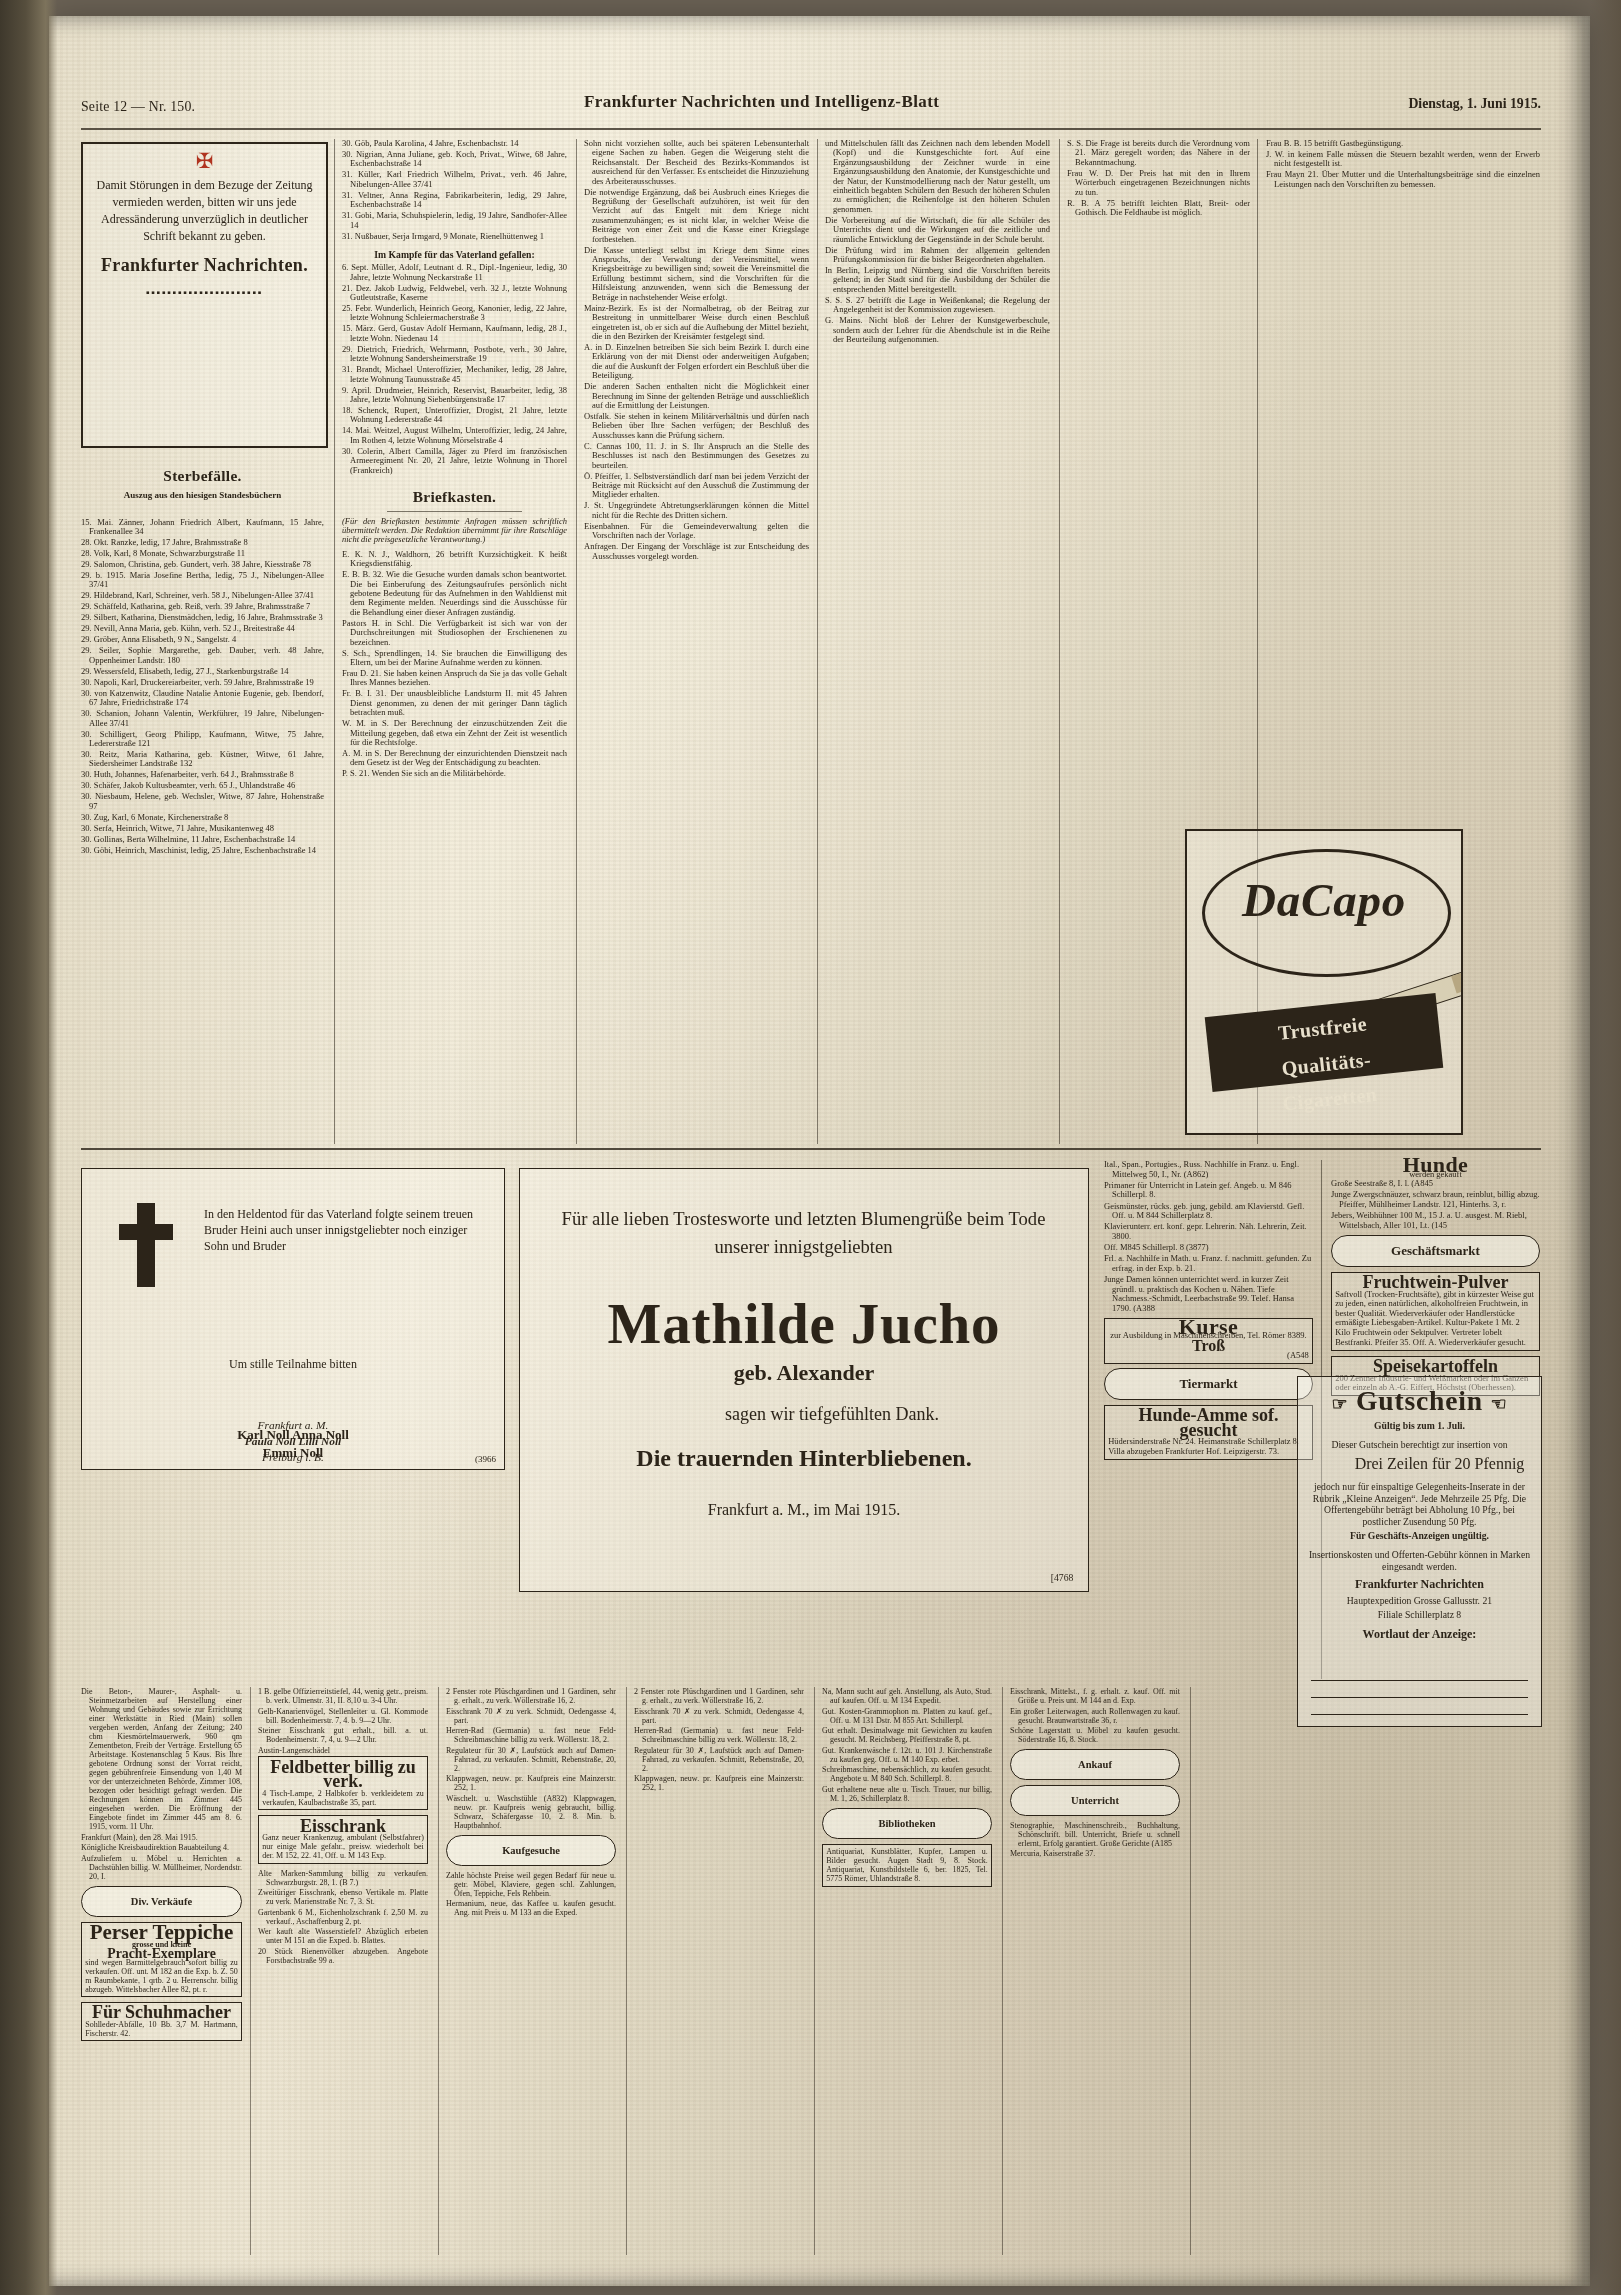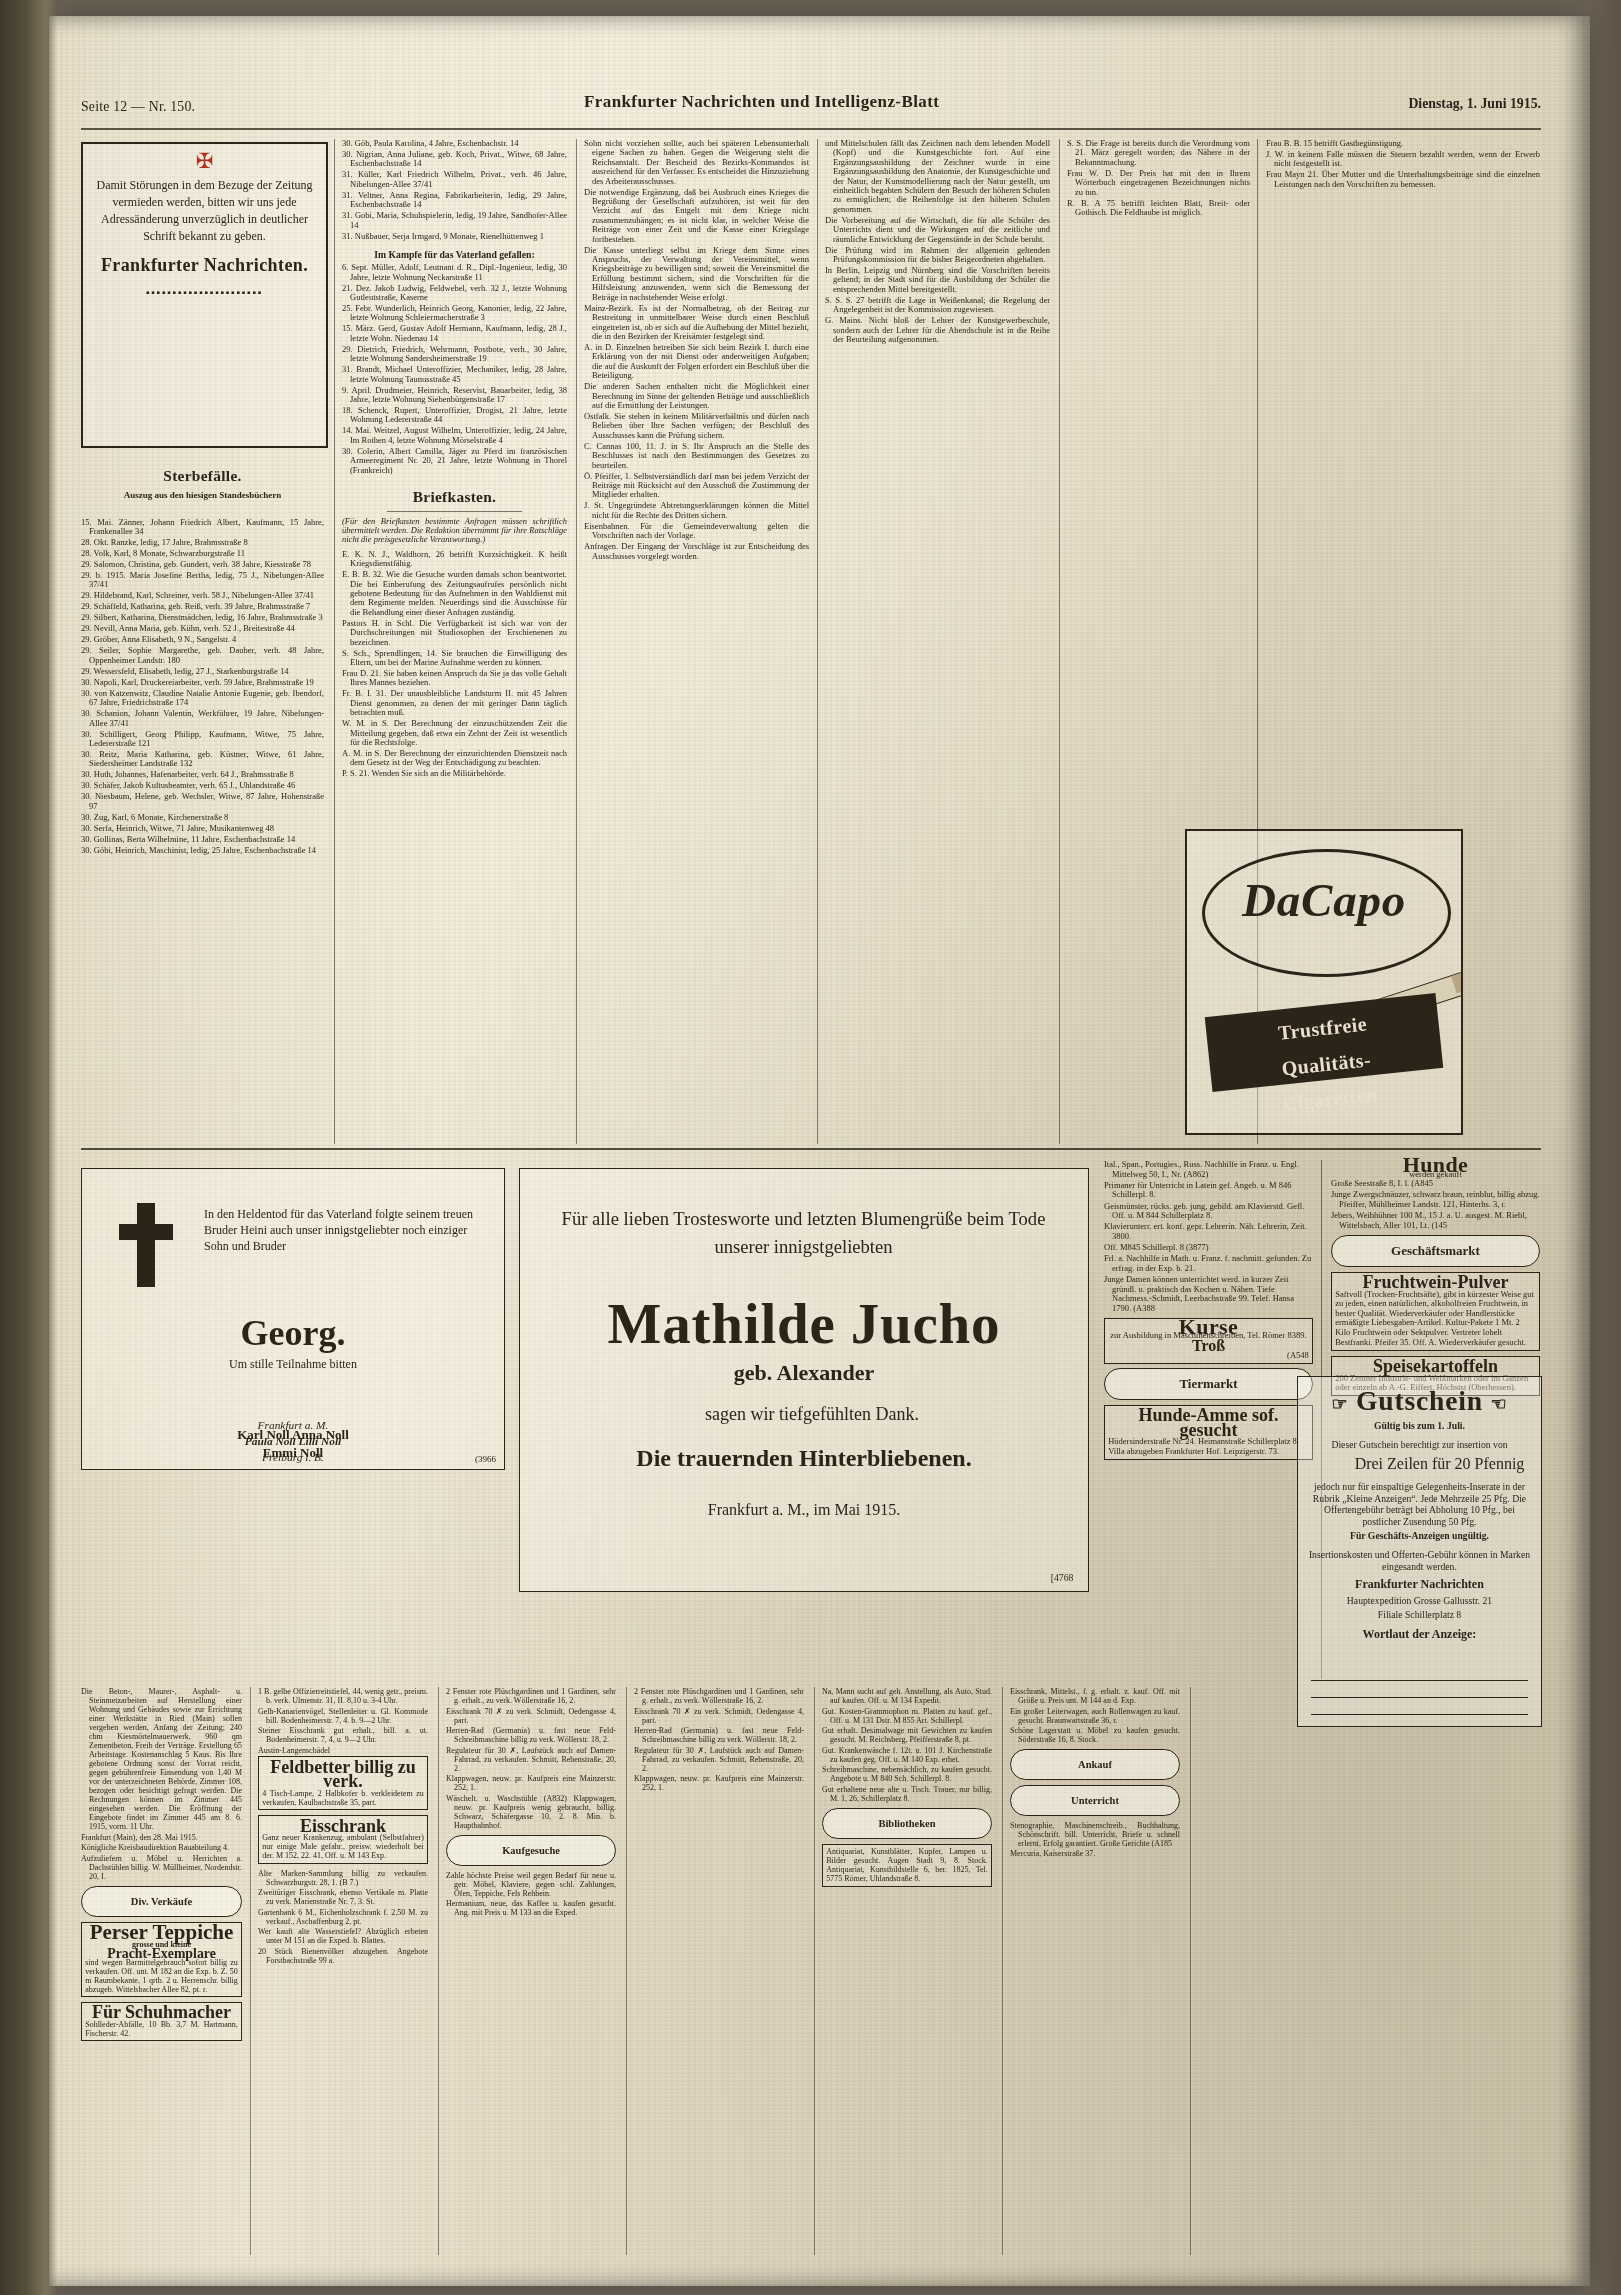--- a/index.html
+++ b/index.html
@@ -84,21 +84,21 @@
   #obit1 .txt1{position:absolute;left:122px;top:37px;width:276px;font-size:12px;line-height:16px;}
   #obit1 .name{position:absolute;left:0;top:143px;width:422px;text-align:center;font-family:"Liberation Serif",serif;font-weight:bold;font-size:36px;}
   #obit1 .sub{position:absolute;left:0;top:188px;width:422px;text-align:center;font-size:12px;}
   #obit1 .mourn{position:absolute;left:0;top:209px;width:422px;text-align:center;font-size:13px;font-weight:bold;line-height:18px;margin-top:48px;}
   #obit1 .place{position:absolute;left:0;top:248px;width:422px;text-align:center;font-size:11.4px;font-style:italic;line-height:16px;}
 
   #obit2{left:438px;top:8px;width:568px;height:422px;}
   #obit2 .lead{position:absolute;left:32px;top:36px;width:503px;text-align:center;font-size:18.6px;line-height:27.6px;}
   #obit2 .bigname{position:absolute;left:0;top:122px;width:568px;text-align:center;font-family:"Liberation Serif",serif;font-weight:bold;font-size:57px;letter-spacing:0.8px;}
   #obit2 .geb{position:absolute;left:0;top:191px;width:568px;text-align:center;font-weight:bold;font-size:22px;}
-  #obit2 .thanks{position:absolute;left:0;top:235px;width:584px;text-align:center;font-size:18px;}
+  #obit2 .thanks{position:absolute;left:0;top:235px;width:584px;text-align:center;font-size:18px;padding-left:20px;}
   #obit2 .survivors{position:absolute;left:0;top:276px;width:568px;text-align:center;font-weight:bold;font-size:24px;}
   #obit2 .date{position:absolute;left:0;top:332px;width:568px;text-align:center;font-size:16px;}
   #obit2 .refno{position:absolute;right:14.6px;bottom:8px;font-size:9.7px;}
 
   
   #bandright{position:absolute;left:1023px;top:0;width:436px;height:519px;font-size:8.5px;line-height:9.6px;}
   .pillhead{border:1.6px solid #2c2419;border-radius:18px;text-align:center;font-weight:bold;font-size:13px;padding:10px 0;margin:4.9px 0;background:rgba(255,255,248,.5);}
   .bighead{text-align:center;font-family:"Liberation Serif",serif;font-weight:bold;font-size:22px;letter-spacing:0.4px;}
 
   
@@ -282,21 +282,20 @@
 <div id="rule-mid"></div>
 
 <div id="band" class="ink">
 
   <div class="obit" id="obit1">
     <div class="cross">
         <div class="v"></div>
         <div class="h"></div>
       </div>
     <div class="txt1">In den Heldentod für das Vaterland folgte seinem treuen Bruder Heini auch unser innigstgeliebter noch einziger Sohn und Bruder</div>
-    <div class="name">Georg.</div>
     <div class="sub">Um stille Teilnahme bitten</div>
     <div class="mourn">
       <div>Karl Noll        Anna Noll</div>
       <div>Emmi Noll</div>
     </div>
     <div class="place">
       <div>Frankfurt a. M.</div>
       <div class="b">Paula Noll   Lilli Noll</div>
       <div>Freiburg i. B.</div>
     </div>

